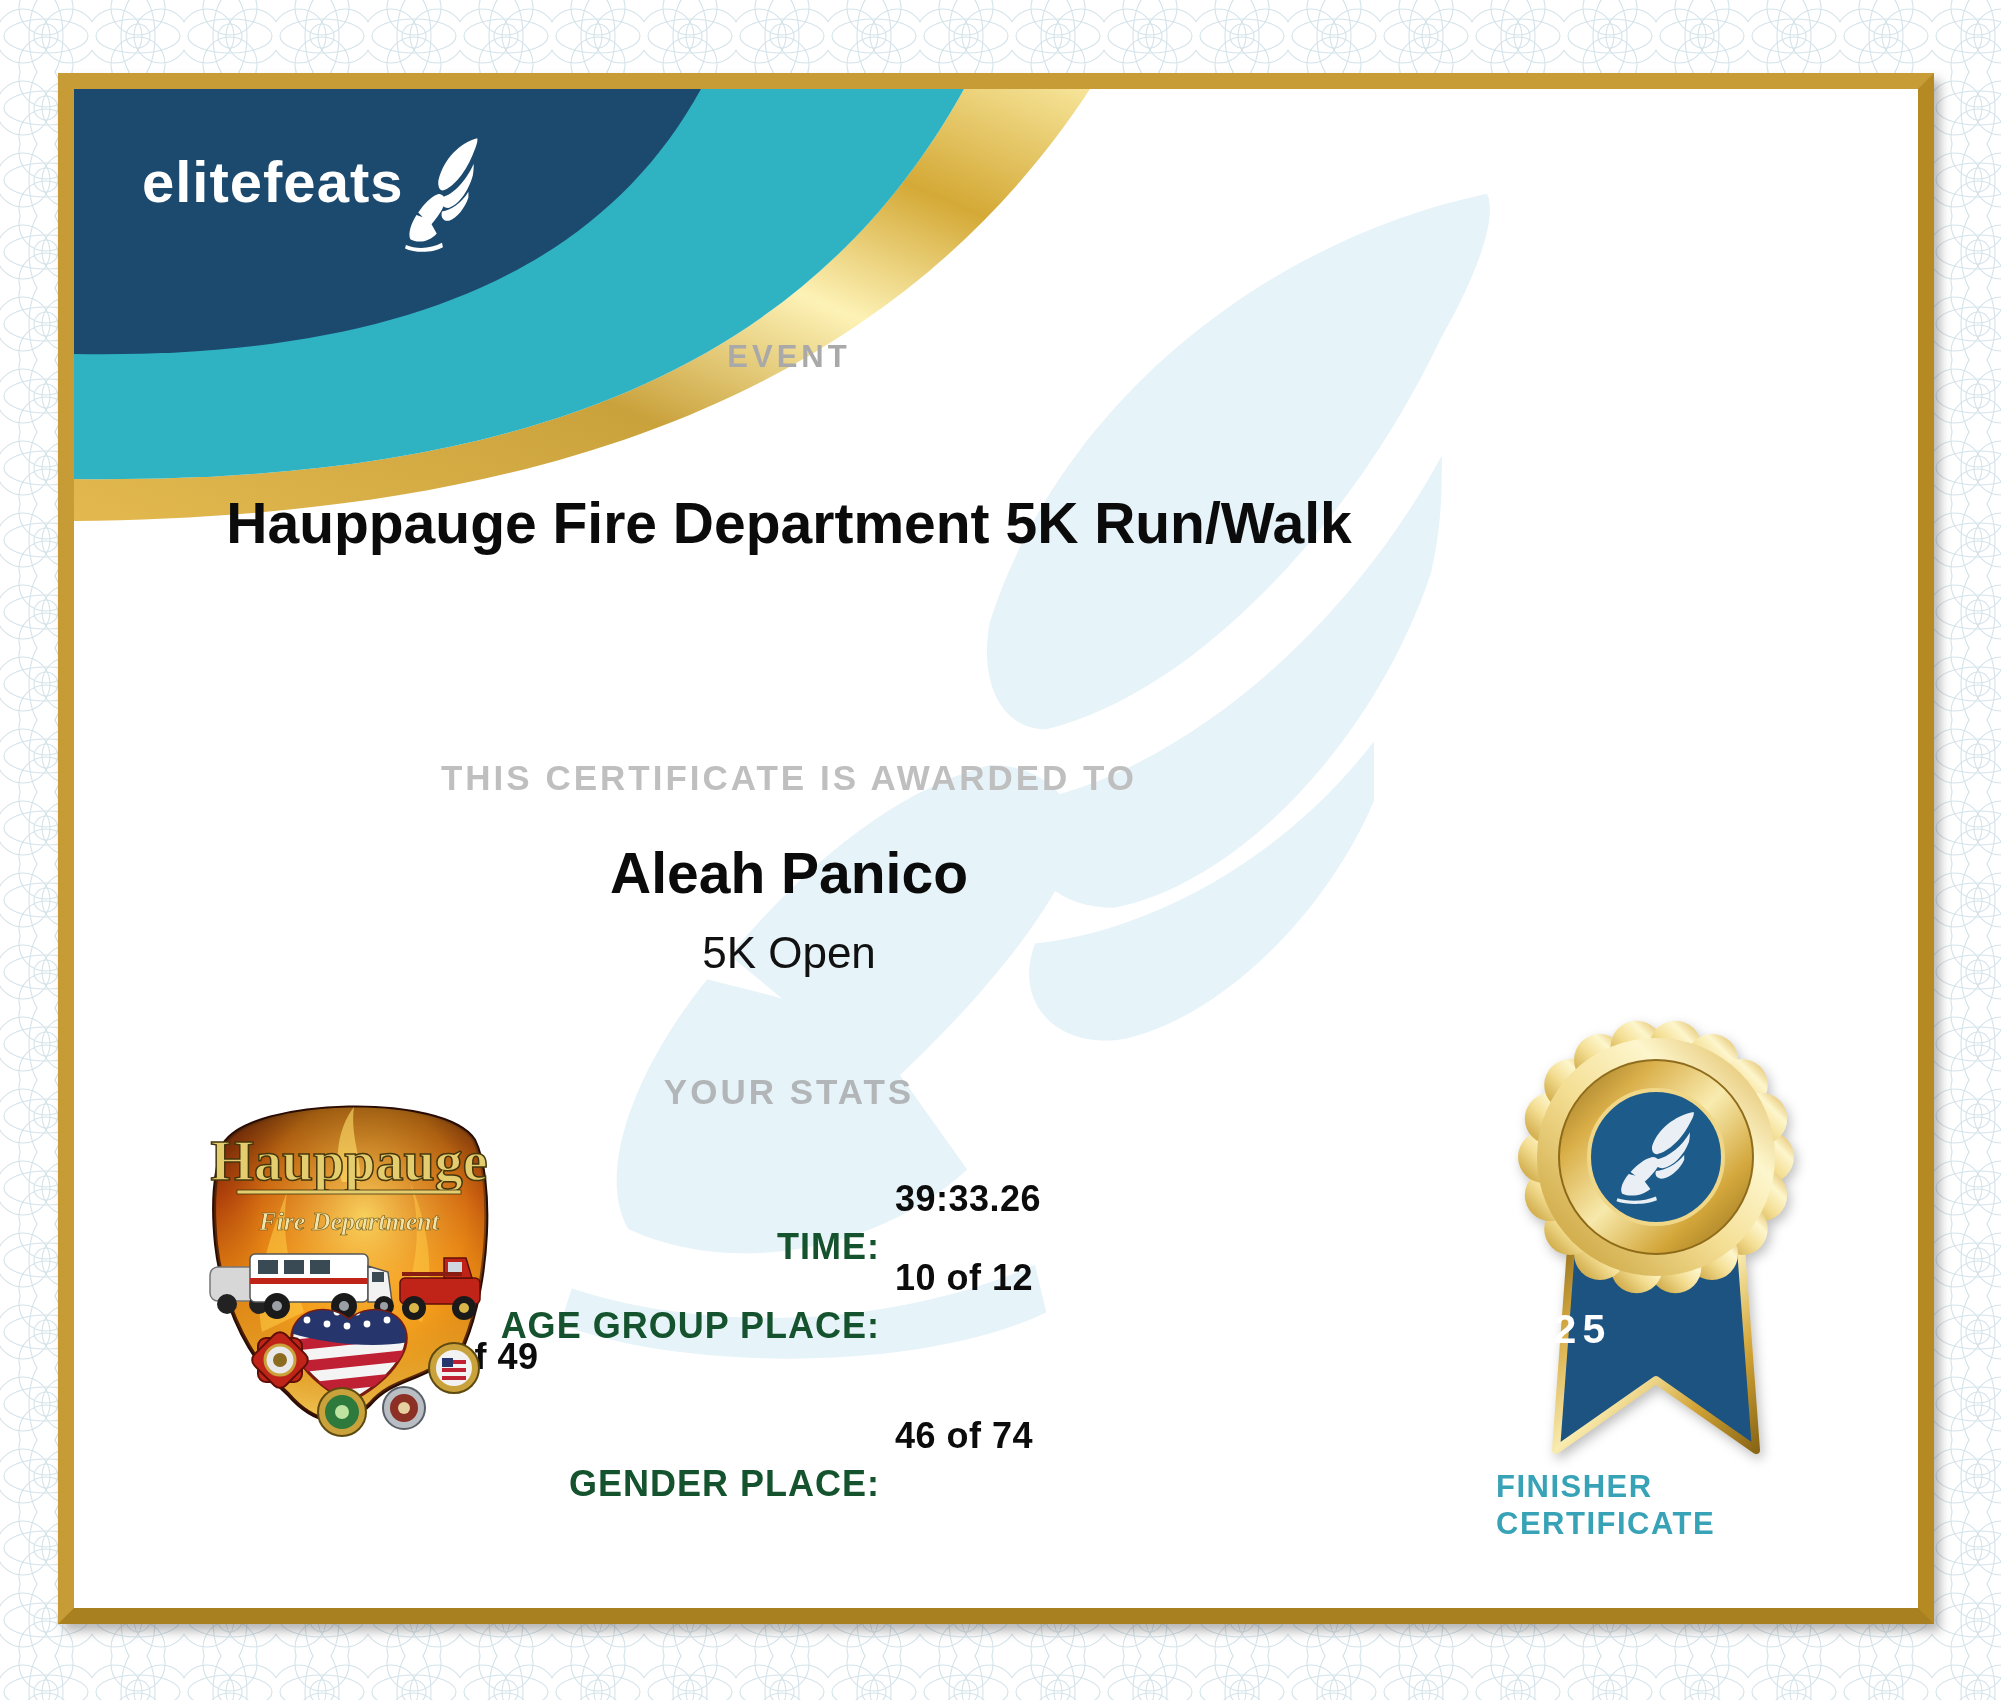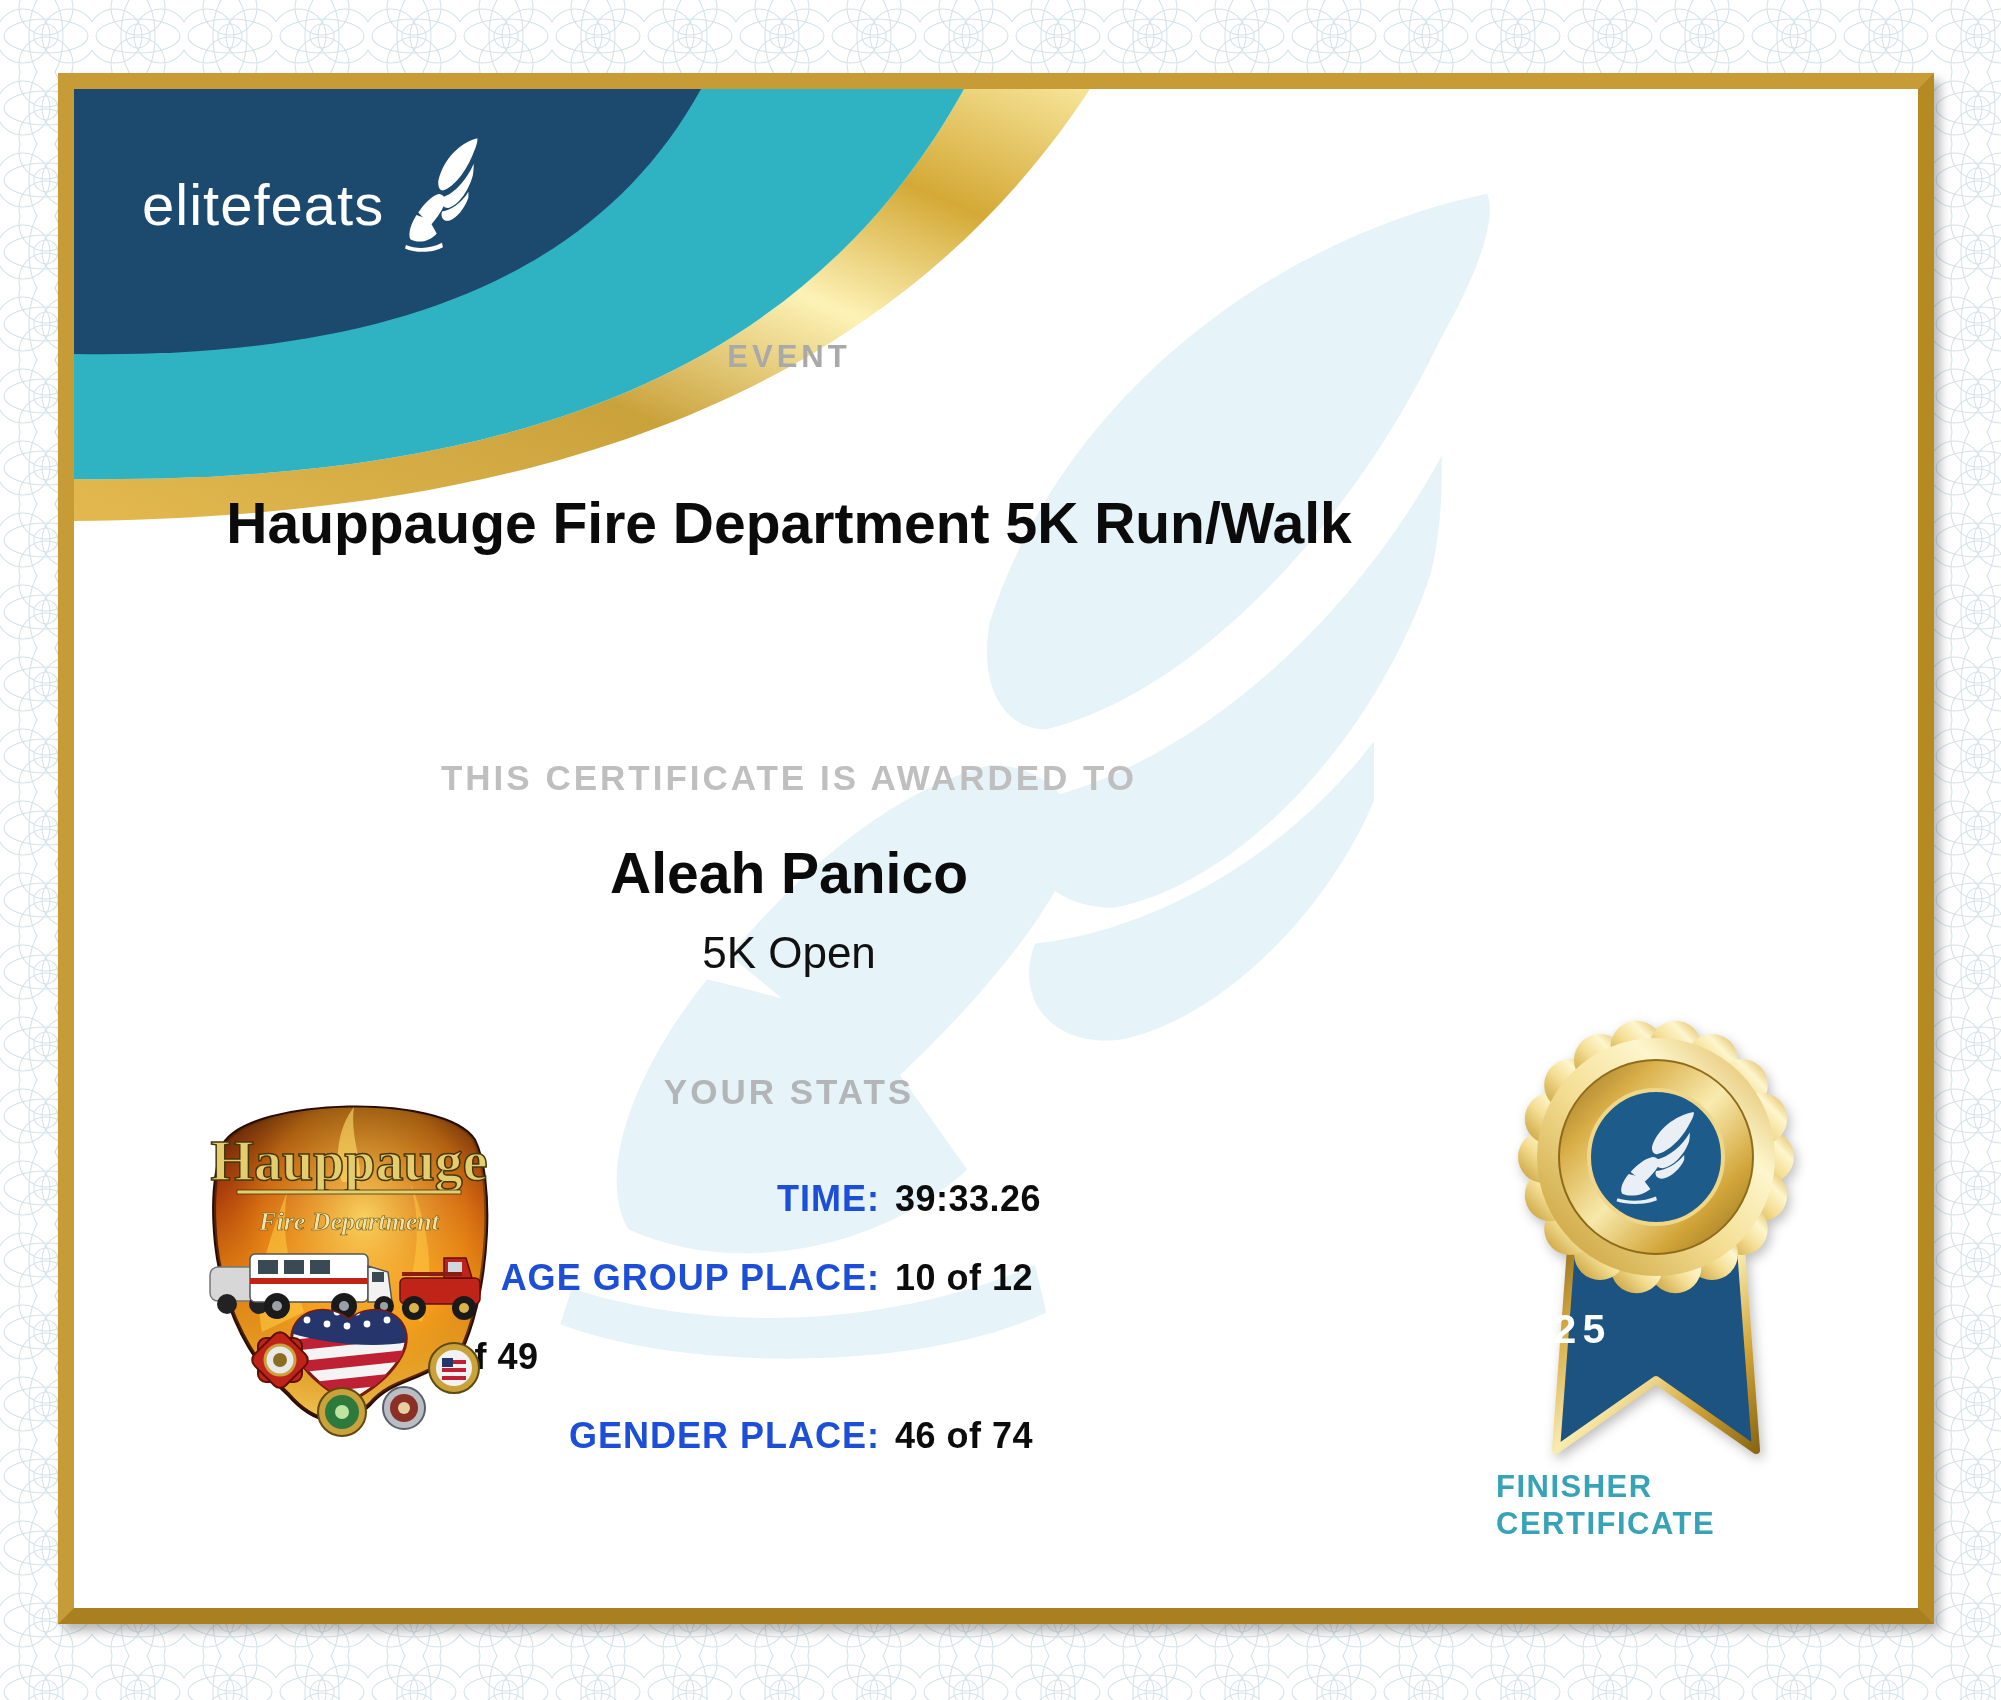--- a/index.html
+++ b/index.html
@@ -23,36 +23,36 @@
     z-index:40;pointer-events:none;
   }
 
   
   .watermark{left:470px;top:170px;width:1130px;height:1190px;z-index:1;}
 
   
   .swoosh{left:74px;top:89px;width:1040px;height:450px;z-index:5;}
   .brand-text{
     left:142px;top:148px;z-index:6;color:#ffffff;
-    font-size:58px;font-weight:400;letter-spacing:1px;margin-top:23px;
+    font-size:58px;font-weight:700;letter-spacing:1px;
   }
   .brand-icon{left:398px;top:136px;width:88px;height:116px;z-index:6;}
 
   
   .cline{left:74px;width:1430px;text-align:center;z-index:10;}
   .event-label{top:330px;font-size:31px;font-weight:700;letter-spacing:4px;color:#a9a9a9;margin-top:9px;}
   .event-title{top:490px;font-size:57px;font-weight:700;color:#0b0b0b;letter-spacing:0px;}
   .award-intro{top:758px;font-size:35px;font-weight:700;letter-spacing:3px;color:#bfbfbf;}
   .recipient{top:840px;font-size:57px;font-weight:700;color:#0b0b0b;}
   .division{top:928px;font-size:44px;font-weight:400;color:#111111;}
   .stats-heading{top:1072px;font-size:35px;font-weight:700;letter-spacing:3px;color:#b3b6b8;}
 
   
   .stat-row{left:380px;display:flex;gap:15px;z-index:10;font-size:36px;font-weight:700;}
-  .stat-row .lbl{width:500px;text-align:right;color:#1d4ed8;letter-spacing:1px;}
+  .stat-row .lbl{width:500px;text-align:right;color:#14532d;letter-spacing:1px;margin-top:48px;}
   .stat-row .val{color:#0c0c0c;letter-spacing:0.5px;white-space:nowrap;}
   .r0{top:1178px}.r1{top:1257px}.r2{top:1336px}.r3{top:1415px}
 
   
   .fd-logo{left:192px;top:1082px;width:315px;height:365px;z-index:10;}
   .badge-year{
     position:absolute;left:0;top:1306px;width:320px;text-align:left;
     color:#ffffff;font-size:41px;font-weight:700;letter-spacing:6px;z-index:11;
   }
   .badge-caption{

